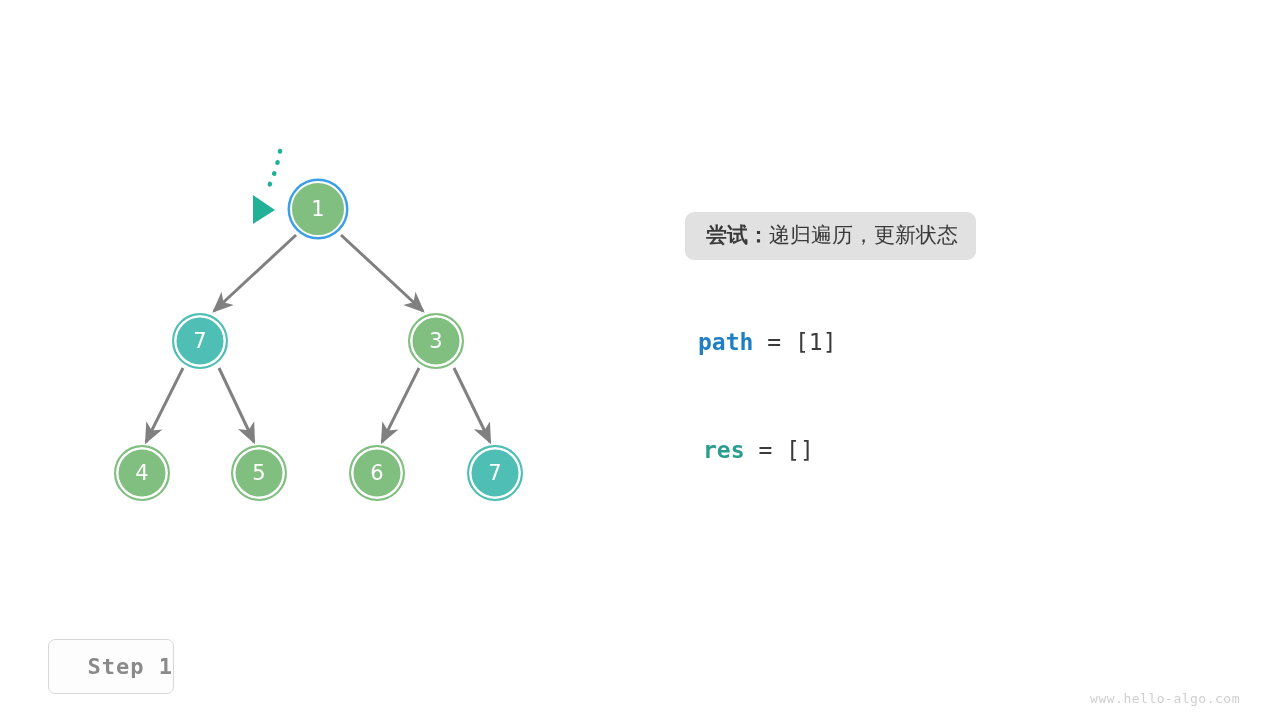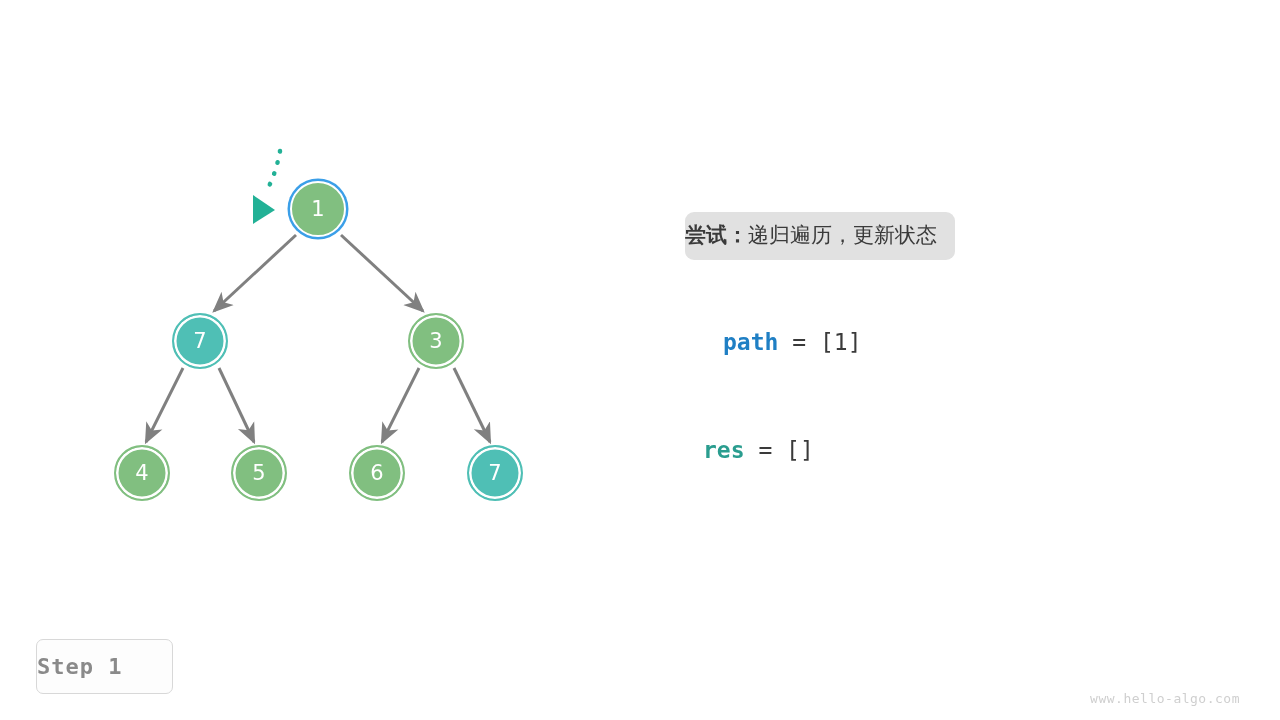--- a/index.html
+++ b/index.html
@@ -74,56 +74,56 @@
     line-height: 1;
     font-family: "DejaVu Sans", "Liberation Sans", sans-serif;
   }
   .info-line .lead {
     font-weight: bold;
   }
   .info-row-try {
     display: inline-block;
     background: #e1e1e1;
     border-radius: 9px;
-    padding: 13px 18px 14px 0;
+    padding: 13px 18px 14px 21px;
     margin-bottom: 4px;
   }
   .info-row-back {
     display: inline-block;
     padding: 13px 18px 14px 18px;
   }
 
   .var-line {
     font-family: "DejaVu Sans Mono", "Liberation Mono", monospace;
     font-size: 23px;
     line-height: 1;
     white-space: pre;
   }
   .var-name { font-weight: bold; }
   .var-name.path { color: #1f7fc4; }
   .var-name.res  { color: #2a9d8f; }
   .var-rest { color: #3a3a3a; }
 
-  #path-row { position: absolute; left: 723px; top: 331px; }
+  #path-row { position: absolute; left: 698px; top: 331px; }
   #res-row  { position: absolute; left: 703px; top: 439px; }
 
   
   #step-badge {
     position: absolute;
-    left: 36px;
+    left: 48px;
     top: 639px;
-    width: 137px;
+    width: 126px;
     height: 55px;
     box-sizing: border-box;
     border: 1.5px solid #d8d8d8;
     border-radius: 7px;
     background: #fdfdfd;
     display: flex;
     align-items: center;
-    justify-content: flex-start;
+    justify-content: flex-end;
     color: #8a8a8a;
     font-family: "DejaVu Sans Mono", "Liberation Mono", monospace;
     font-size: 22px;
     font-weight: bold;
     letter-spacing: 1px;
   }
 
   
   #watermark {
     position: absolute;

